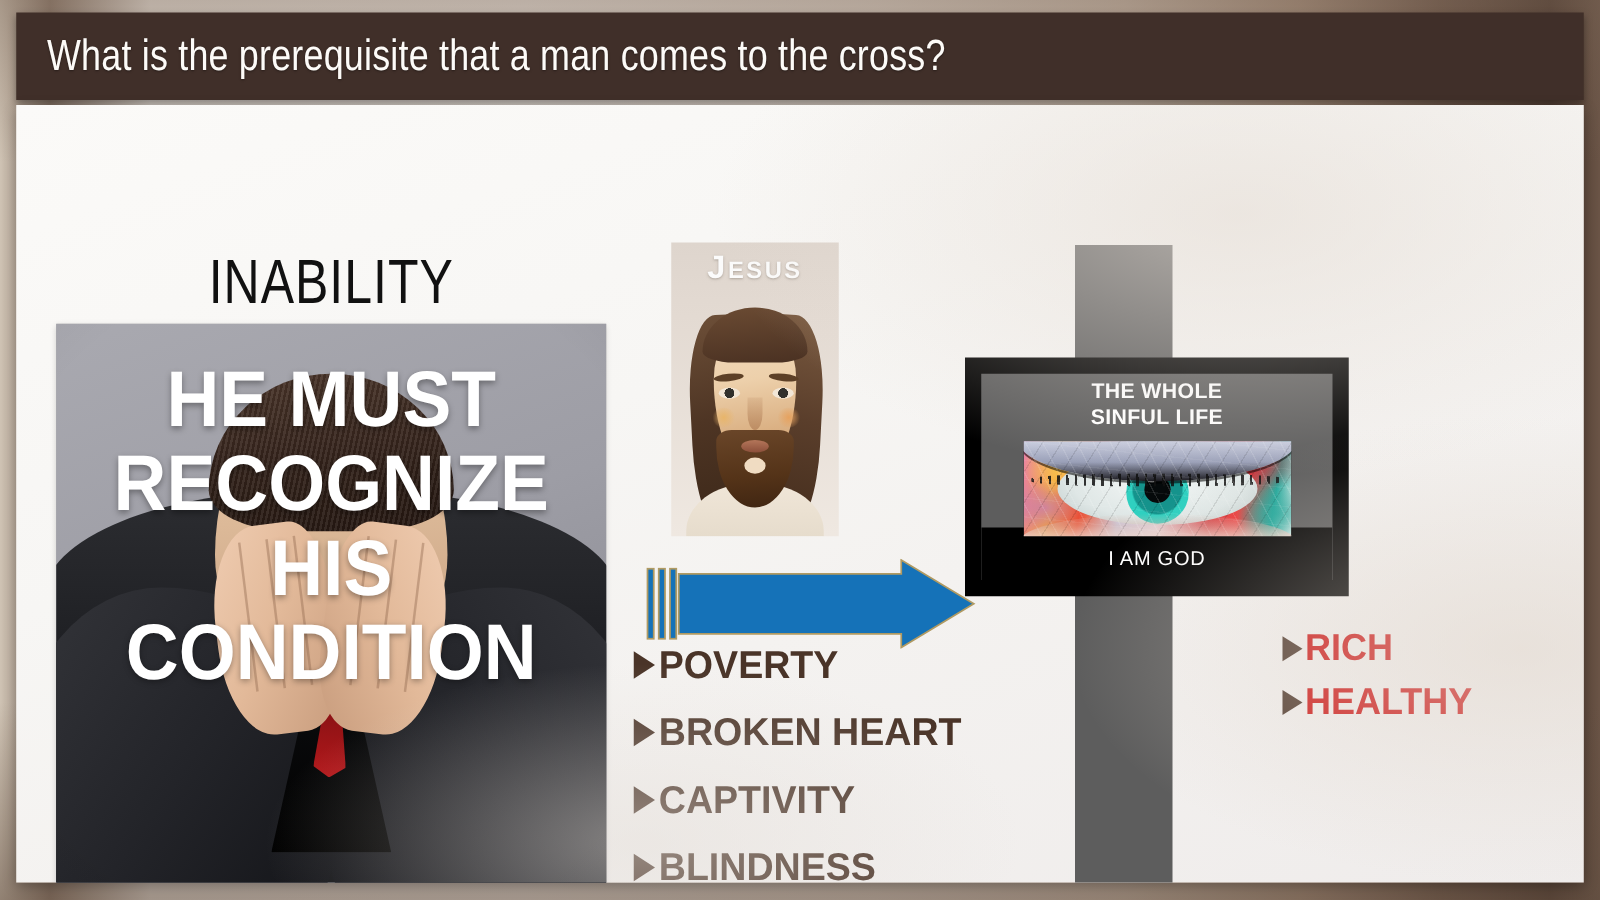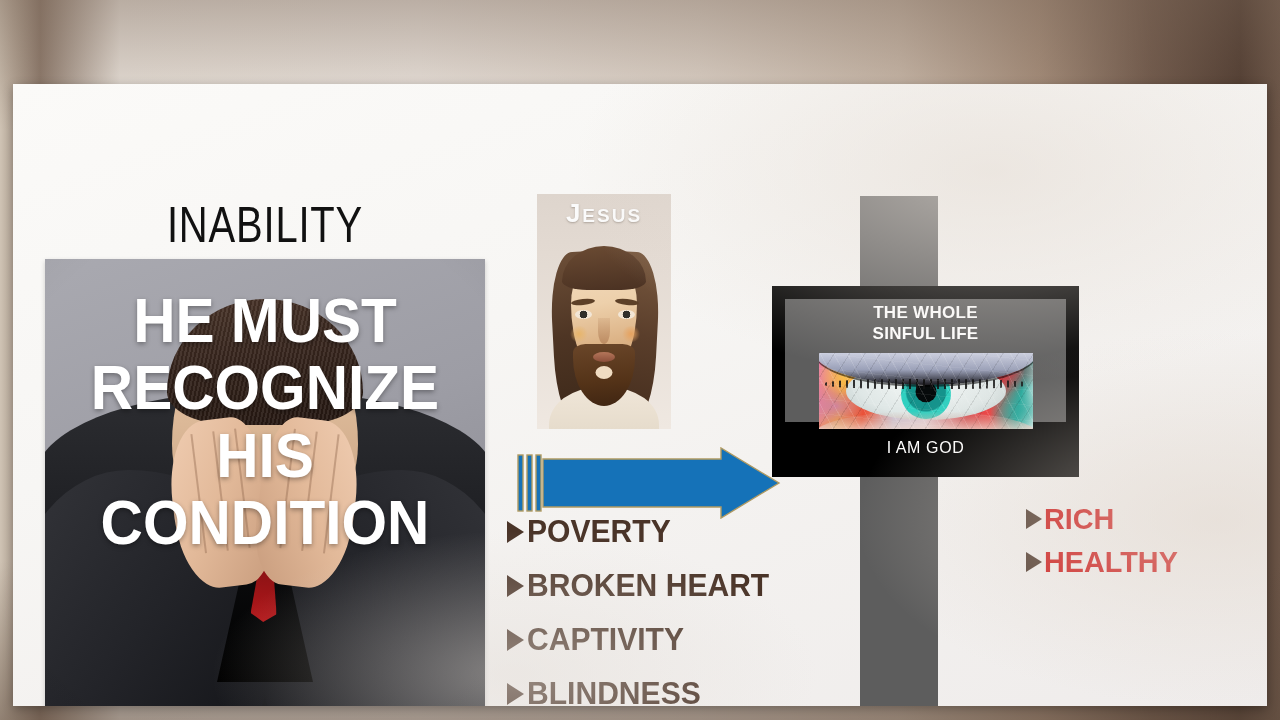--- a/index.html
+++ b/index.html
@@ -266,20 +266,23 @@
   }
 </style>
 </head>
 <body>
 
 <div class="stage">
 
   <div class="backdrop"></div>
   <div class="backdrop2"></div>
 
+  <div class="headerbar">
+    <div class="headertext">What is the prerequisite that a man comes to the cross?</div>
+  </div>
 
   <div class="slide">
 
     <div class="inability">INABILITY</div>
 
     <div class="photo">
       <div class="p-bg"></div>
 
       <div class="p-torso"></div>
       <div class="p-shoulderL"></div>

